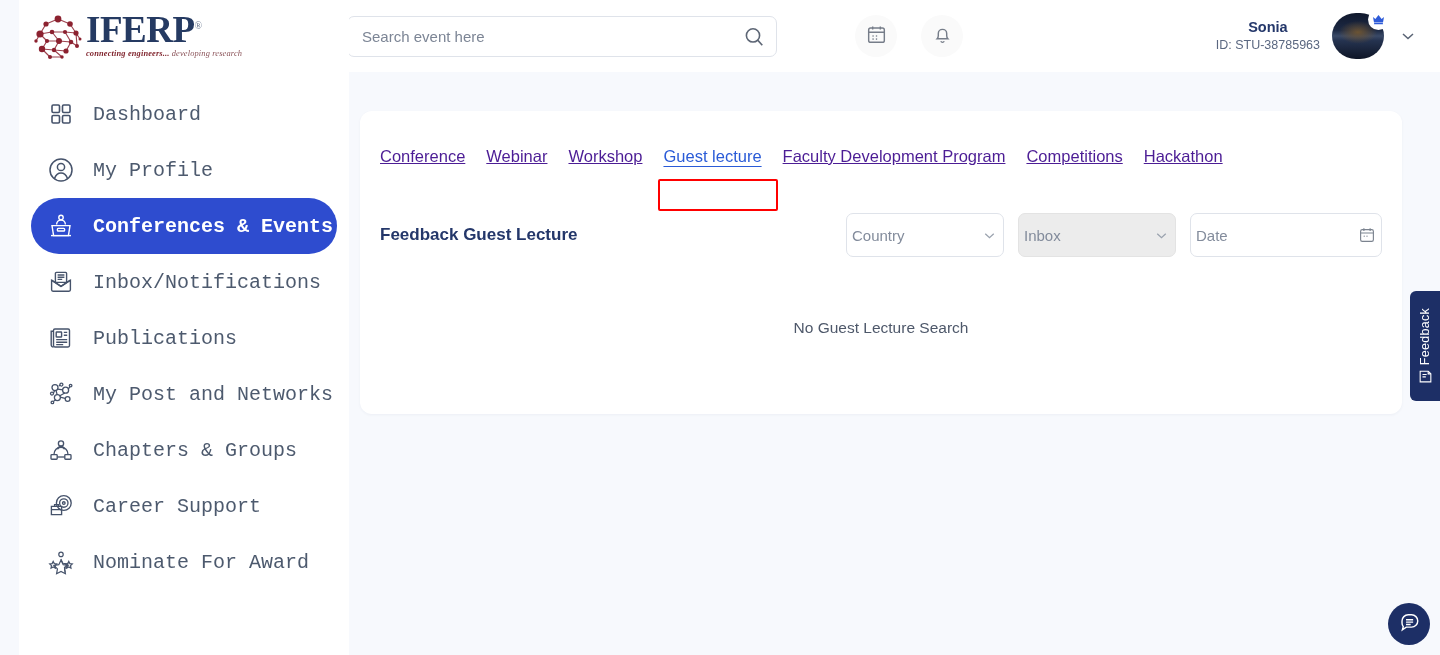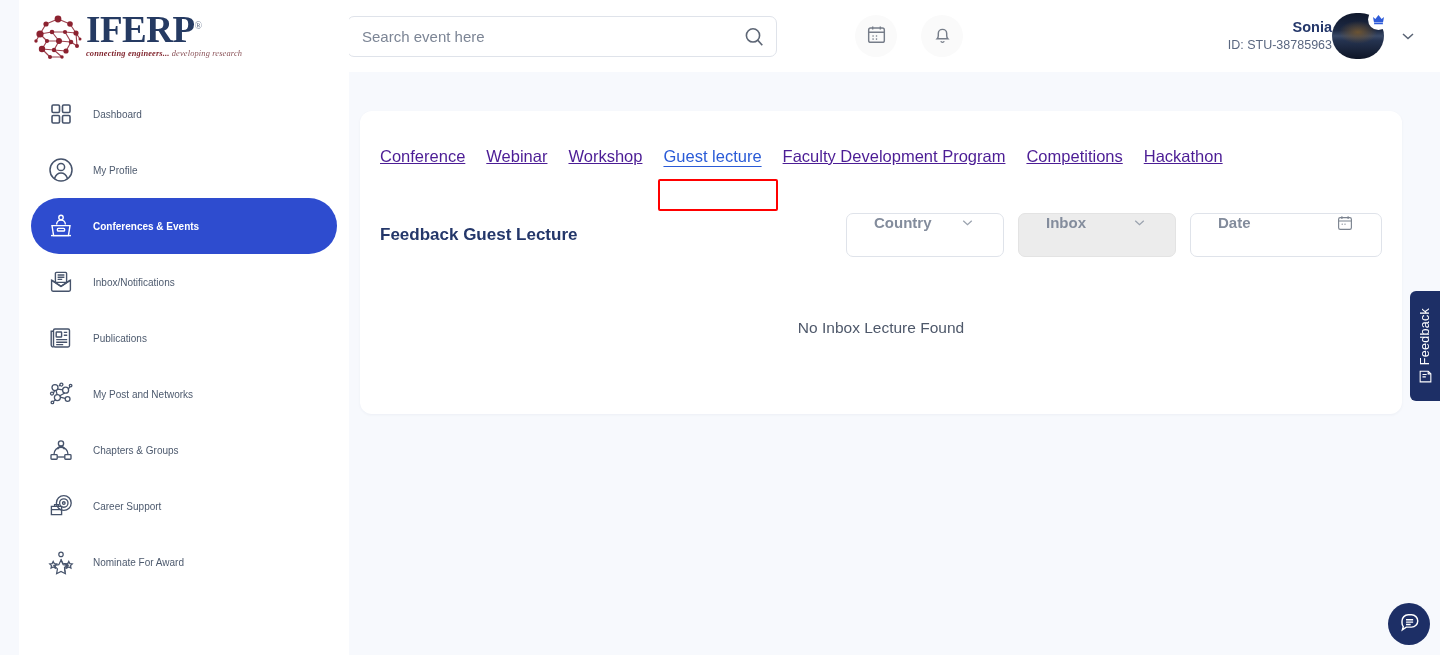--- a/index.html
+++ b/index.html
@@ -77,24 +77,25 @@
   }
   .nav-item .nav-icon {
     width: 40px;
     flex: 0 0 40px;
     display: flex;
     align-items: center;
     justify-content: center;
     color: #46536b;
   }
   .nav-item .nav-label {
-    font-size: 10px;
+    font-size: 20px;
     margin-left: 12px;
     color: #4d5a6e;
     white-space: nowrap;
+    font-family: Liberation Mono, monospace;
   }
   .nav-item.active {
     background: #2e4ccf;
   }
   .nav-item.active .nav-icon { color: #ffffff; }
   .nav-item.active .nav-label { color: #ffffff; font-weight: 700; }
 
   
   #side-scrollbar {
     position: absolute;
@@ -171,21 +172,21 @@
   #cal-btn { margin-left: 78px; }
   #bell-btn { margin-left: 24px; }
 
   #user-area {
     position: absolute;
     right: 22px;
     top: 13px;
     display: flex;
     align-items: center;
   }
-  #user-text { text-align: right; }
+  #user-text { text-align: center; margin-right: 12px; }
   #user-name {
     font-size: 14.5px;
     font-weight: 700;
     color: #24376a;
     line-height: 1.35;
   }
   #user-id {
     font-size: 12.5px;
     color: #5a6780;
     line-height: 1.35;
@@ -293,26 +294,25 @@
     display: flex;
     align-items: center;
     gap: 14px;
   }
   .filter-ctl {
     width: 158px;
     height: 44px;
     border: 1px solid #dfe3ea;
     border-radius: 7px;
     display: flex;
-    align-items: flex-start;
-    padding: 0 27px;
+    align-items: center;
+    padding: 0 5px;
     background: #fff;
     cursor: pointer;
     position: relative;
-    font-weight: bold;
   }
   .filter-ctl.disabled { background: #ececec; border-color: #e3e3e3; }
   .filter-ctl .filter-label {
     font-size: 15px;
     color: #838c9c;
     flex: 1;
   }
   .filter-ctl .filter-ic {
     color: #9aa2ae;
     display: flex;
@@ -642,21 +642,21 @@
               <path d="M3.2 8.6h15.6M7.2 2.8v3.2M14.8 2.8v3.2"></path>
               <circle cx="7.6" cy="12.4" r="0.8" fill="currentColor" stroke="none"></circle>
               <circle cx="11" cy="12.4" r="0.8" fill="currentColor" stroke="none"></circle>
             </svg>
           </span>
         </div>
 
       </div>
     </div>
 
-    <div id="empty-state">No Inbox Lecture Found</div>
+    <div id="empty-state">No Guest Lecture Search</div>
   </div>
 
 </div>
 
 <div id="feedback-tab">
   <span id="feedback-label">Feedback</span>
   <span id="feedback-icon">
     <svg width="15" height="15" viewBox="0 0 18 18" fill="none" stroke="currentColor" stroke-width="1.3">
       <path d="M2.6 2.6h9.6l3.2 3.2v9.6H2.6z"></path>
       <path d="M5.4 6.6h5M5.4 9.4h4"></path>

